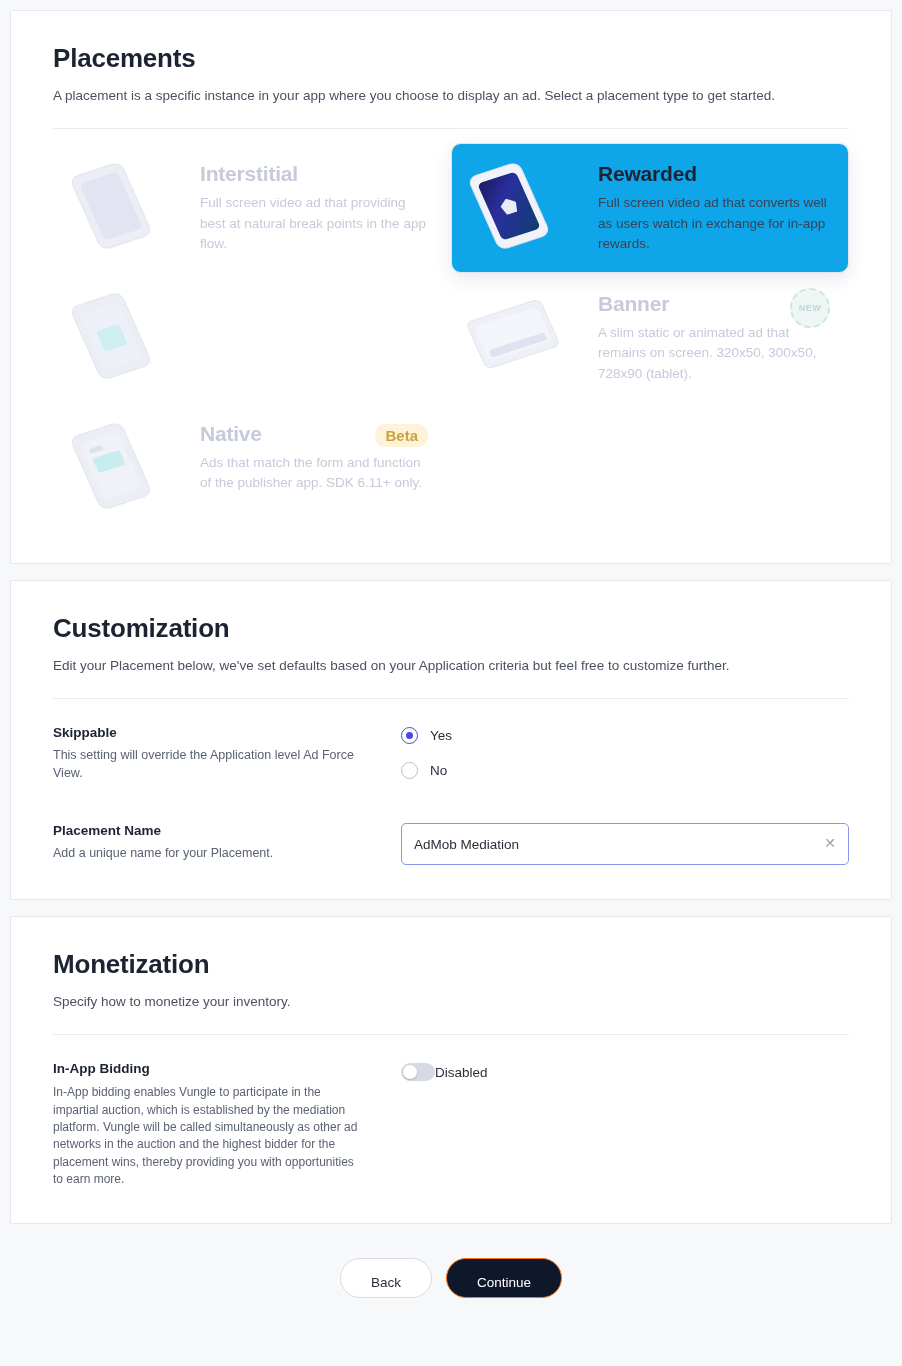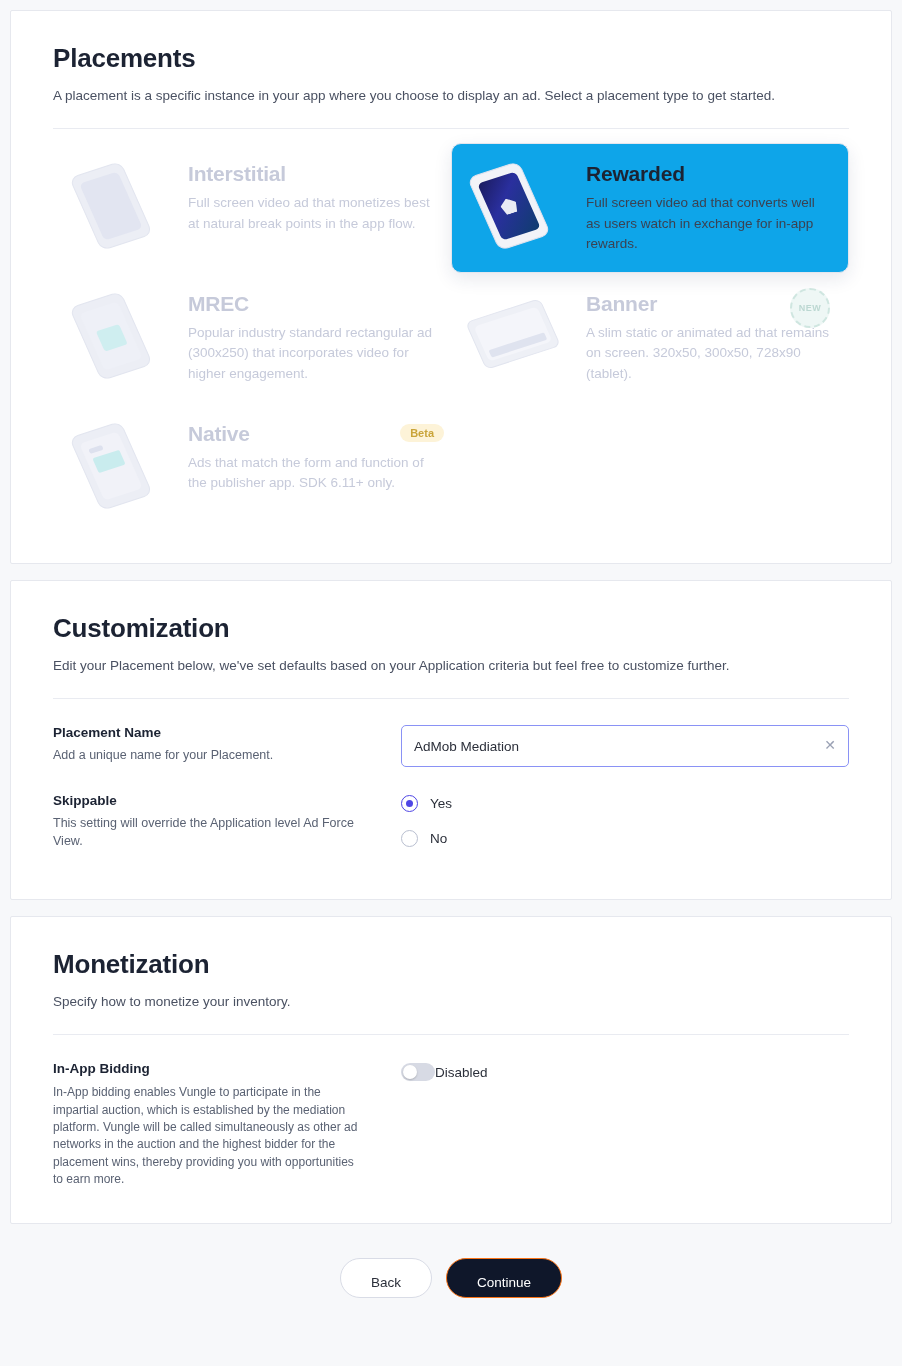--- a/index.html
+++ b/index.html
@@ -46,21 +46,21 @@
   .placements-grid {
     display: grid;
     grid-template-columns: 1fr 1fr;
     column-gap: 0px;
     row-gap: 0px;
     margin-top: 14px;
   }
   .placement {
     display: flex;
     align-items: flex-start;
-    gap: 14px;
+    gap: 26px;
     padding: 18px 16px 18px 16px;
     border-radius: 10px;
     border: 1px solid transparent;
     position: relative;
     min-height: 126px;
   }
   .placement.selected {
     background: #0ea5e9;
     border: 1px solid #e3e6ee;
     box-shadow: 0 6px 18px rgba(30,40,90,0.10);
@@ -83,24 +83,24 @@
     line-height: 1.5;
     color: #c6cada;
     max-width: 255px;
   }
   .placement.selected .ptitle { color: #1c2333; }
   .placement.selected .pdesc { color: #3b4252; }
 
   .badge-beta {
     position: absolute;
     top: 20px;
-    right: 6px;
+    right: 22px;
     background: #fdf3d8;
     color: #c9a43a;
-    font-size: 11px;
+    font-size: 15px;
     font-weight: 600;
     border-radius: 10px;
     padding: 3px 10px;
   }
   .badge-new {
     position: absolute;
     top: 14px;
     right: 18px;
     width: 40px;
     height: 40px;
@@ -322,21 +322,21 @@
       <div class="placements-grid">
 
         <div class="placement">
           <div class="thumb">
             <div class="ph">
                 <div class="ph-inner"></div>
               </div>
           </div>
           <div>
             <div class="ptitle">Interstitial</div>
-            <div class="pdesc">Full screen video ad that monetizes best at natural break points in the app flow.</div>
+            <div class="pdesc">Full screen video ad that providing best at natural break points in the app flow.</div>
           </div>
         </div>
 
         <div class="placement selected">
           <div class="thumb">
             <div class="ph rewarded">
                 <div class="ph-inner"></div>
               </div>
           </div>
           <div>
@@ -344,24 +344,20 @@
             <div class="pdesc">Full screen video ad that converts well as users watch in exchange for in-app rewards.</div>
           </div>
         </div>
 
         <div class="placement">
           <div class="thumb">
             <div class="ph mrec">
                 <div class="ph-inner"></div>
               </div>
           </div>
-          <div>
-            <div class="ptitle">MREC</div>
-            <div class="pdesc">Popular industry standard rectangular ad (300x250) that incorporates video for higher engagement.</div>
-          </div>
         </div>
 
         <div class="placement">
           <div class="thumb">
             <div class="ph banner">
                 <div class="ph-inner"></div>
               </div>
           </div>
           <div>
             <div class="ptitle">Banner</div>
@@ -389,43 +385,43 @@
   </div>
 
   <div class="card">
     <div class="card-inner">
       <h1 class="section-title">Customization</h1>
       <div class="section-sub">Edit your Placement below, we've set defaults based on your Application criteria but feel free to customize further.</div>
       <div class="divider"></div>
 
       <div class="form-row">
         <div class="form-label">
-          <div class="lbl">Placement Name</div>
-          <div class="hint">Add a unique name for your Placement.</div>
-        </div>
-        <div class="text-input-wrap">
-          <input class="text-input" type="text" value="AdMob Mediation" style="">
-          <span class="clear-x">✕</span>
-        </div>
-      </div>
-
-      <div class="form-row">
-        <div class="form-label">
           <div class="lbl">Skippable</div>
           <div class="hint">This setting will override the Application level Ad Force View.</div>
         </div>
         <div class="radio-group">
           <div class="radio-item">
             <span class="radio checked"></span>
             <span class="radio-label">Yes</span>
           </div>
           <div class="radio-item">
             <span class="radio"></span>
             <span class="radio-label">No</span>
           </div>
+        </div>
+      </div>
+
+      <div class="form-row">
+        <div class="form-label">
+          <div class="lbl">Placement Name</div>
+          <div class="hint">Add a unique name for your Placement.</div>
+        </div>
+        <div class="text-input-wrap">
+          <input class="text-input" type="text" value="AdMob Mediation" style="">
+          <span class="clear-x">✕</span>
         </div>
       </div>
     </div>
   </div>
 
   <div class="card">
     <div class="card-inner">
       <h1 class="section-title">Monetization</h1>
       <div class="section-sub">Specify how to monetize your inventory.</div>
       <div class="divider"></div>

